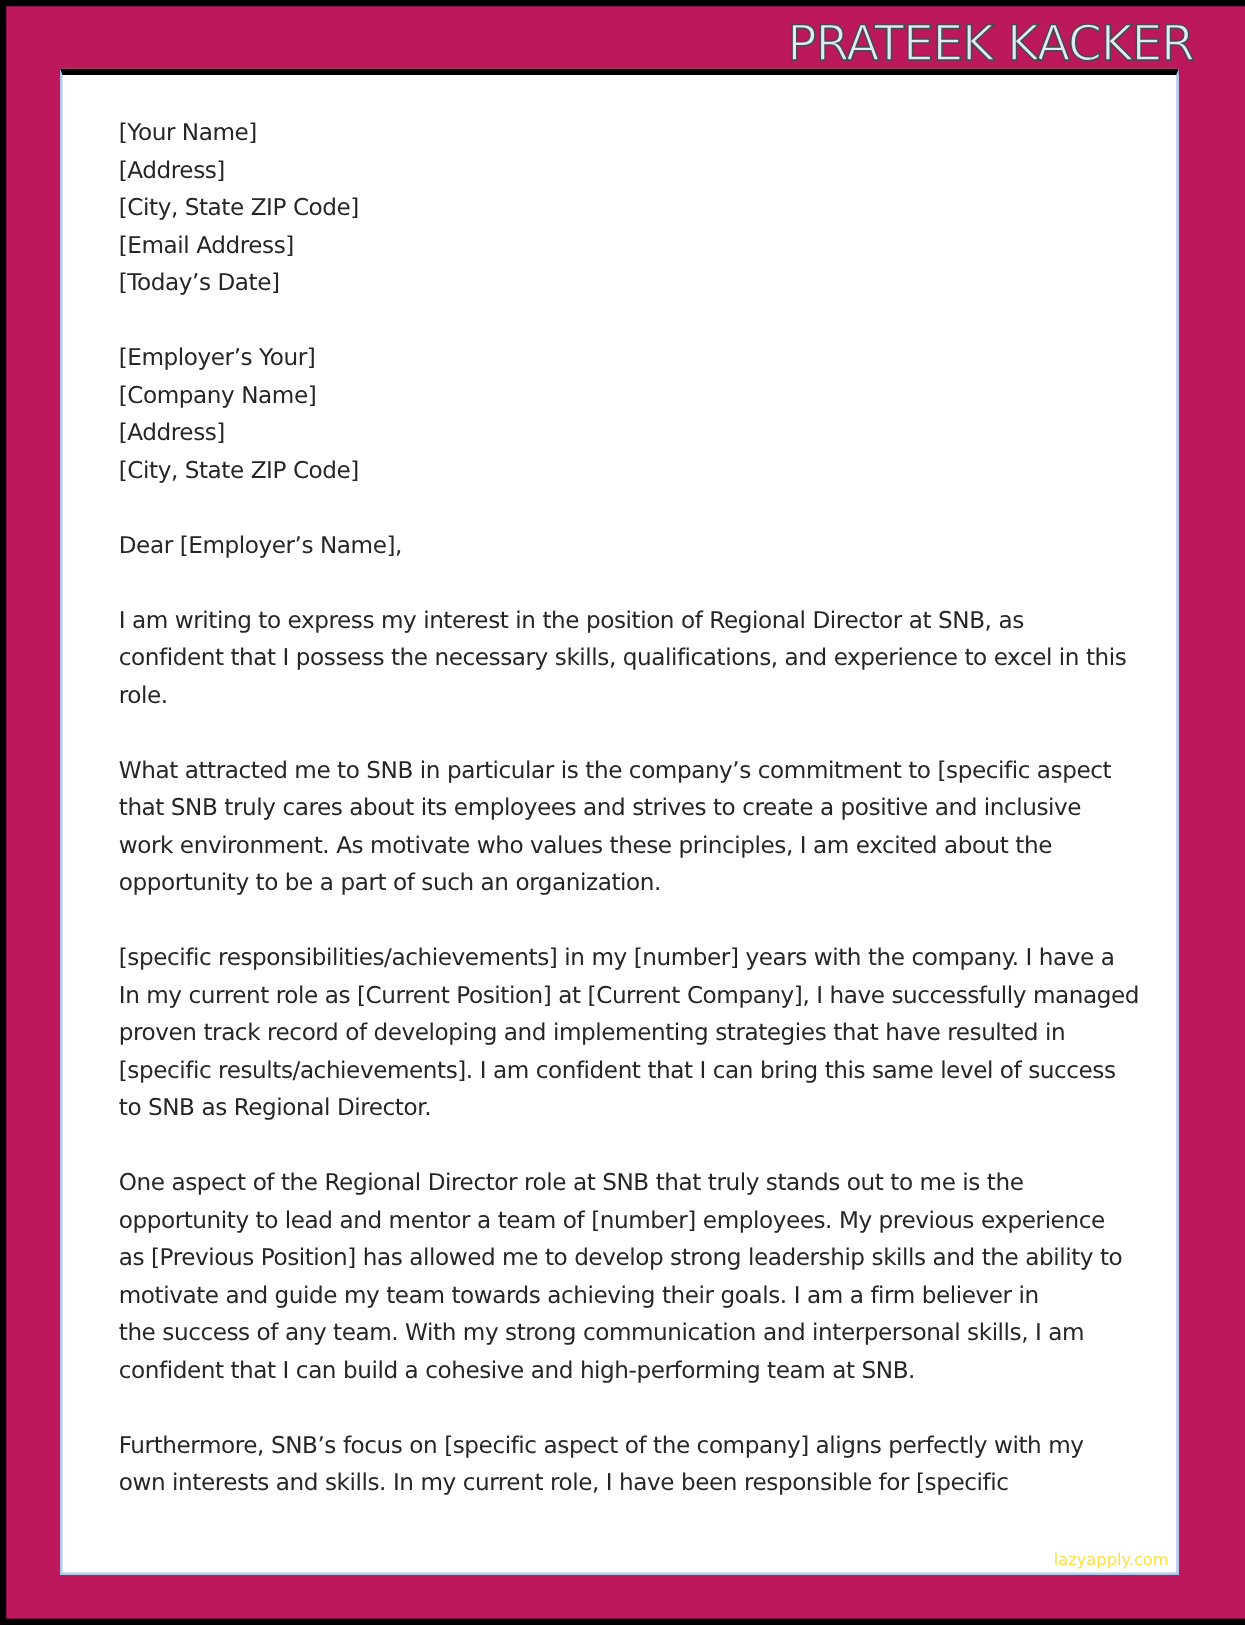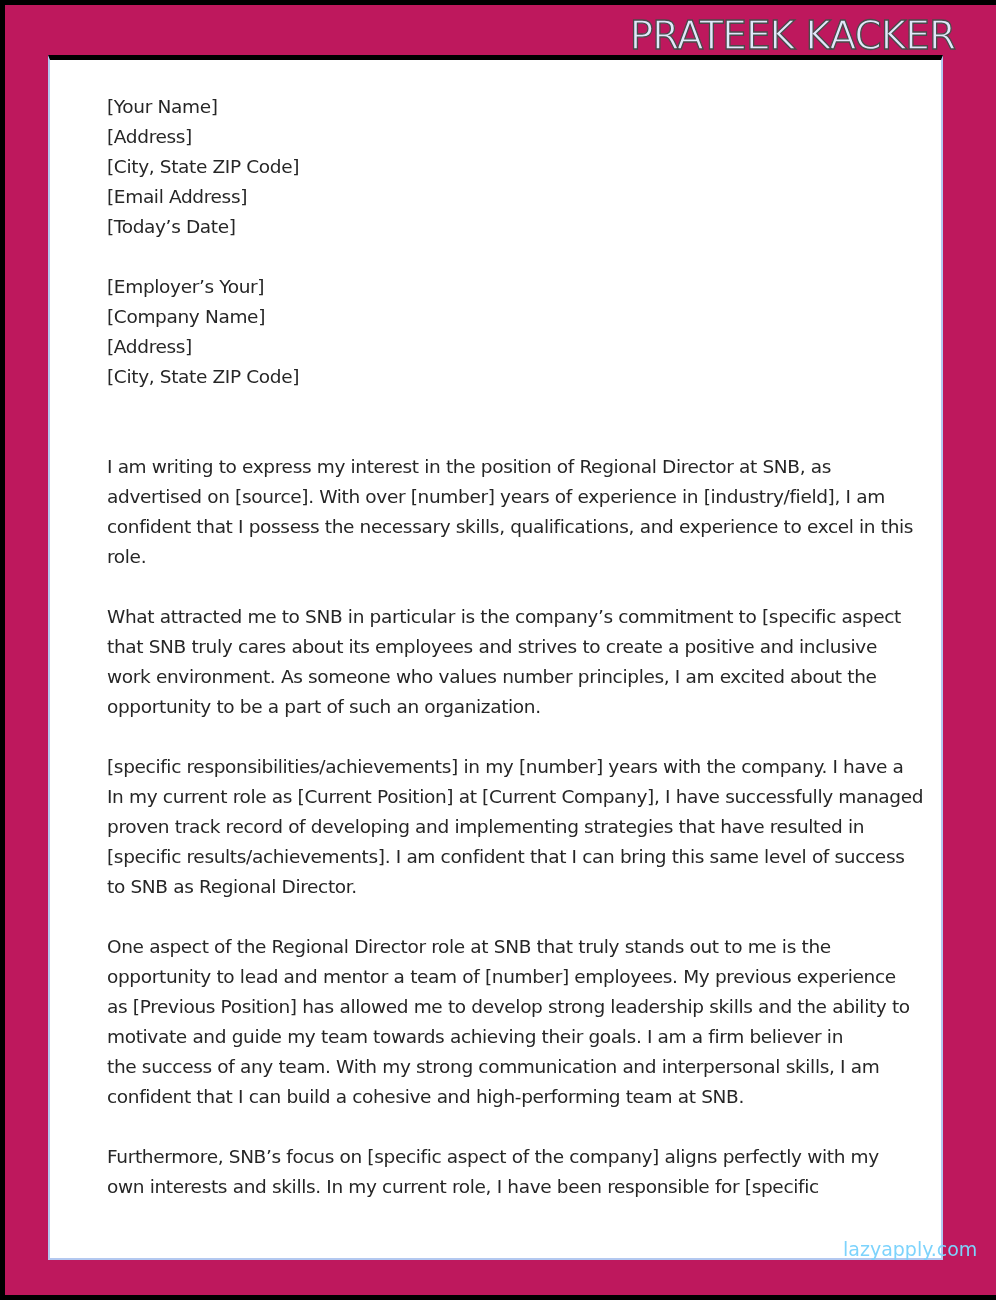--- a/index.html
+++ b/index.html
@@ -25,29 +25,29 @@
     .paper {
       position: absolute; left: 43px; top: 50px; width: 895px; height: 1205px;
       background: #fff;
       border-top: 5px solid #000;
       border-left: 2px solid #b3c8f0;
       border-right: 2px solid #b3c8f0;
       border-bottom: 2px solid #b3c8f0;
       box-sizing: border-box;
     }
     .letter {
-      position: absolute; left: 107px; top: 92px; width: 810px;
+      position: absolute; left: 95px; top: 92px; width: 810px;
       font-size: 18.5px; line-height: 30px; color: #262626;
       letter-spacing: -0.35px;
     }
     .letter .line { display: block; white-space: nowrap; height: 30px; }
     .letter .gap { display: block; height: 30px; }
     .watermark {
       position: absolute; left: 843px; top: 1240px;
-      font-size: 19px; color: #7dd3fc; line-height: 18px;
+      font-size: 13px; color: #fde047; line-height: 18px;
       white-space: nowrap;
     }
   </style>
 </head>
 <body>
 
 <div class="frame">
   <div class="name-header">PRATEEK KACKER</div>
   <div class="paper"></div>
 </div>
@@ -61,34 +61,34 @@
     <span class="line">[Today’s Date]</span>
   </div>
   <span class="gap"></span>
   <div>
     <span class="line">[Employer’s Your]</span>
     <span class="line">[Company Name]</span>
     <span class="line">[Address]</span>
     <span class="line">[City, State ZIP Code]</span>
   </div>
   <span class="gap"></span>
+  <span class="line">Dear [Employer’s Name],</span>
   <span class="gap"></span>
 
   <div>
     <span class="line">I am writing to express my interest in the position of Regional Director at SNB, as</span>
-    <span class="line">advertised on [source]. With over [number] years of experience in [industry/field], I am</span>
     <span class="line">confident that I possess the necessary skills, qualifications, and experience to excel in this</span>
     <span class="line">role.</span>
   </div>
   <span class="gap"></span>
 
   <div>
     <span class="line">What attracted me to SNB in particular is the company’s commitment to [specific aspect</span>
     <span class="line">that SNB truly cares about its employees and strives to create a positive and inclusive</span>
-    <span class="line">work environment. As someone who values number principles, I am excited about the</span>
+    <span class="line">work environment. As motivate who values these principles, I am excited about the</span>
     <span class="line">opportunity to be a part of such an organization.</span>
   </div>
   <span class="gap"></span>
 
   <div>
     <span class="line">[specific responsibilities/achievements] in my [number] years with the company. I have a</span>
     <span class="line">In my current role as [Current Position] at [Current Company], I have successfully managed</span>
     <span class="line">proven track record of developing and implementing strategies that have resulted in</span>
     <span class="line">[specific results/achievements]. I am confident that I can bring this same level of success</span>
     <span class="line">to SNB as Regional Director.</span>

